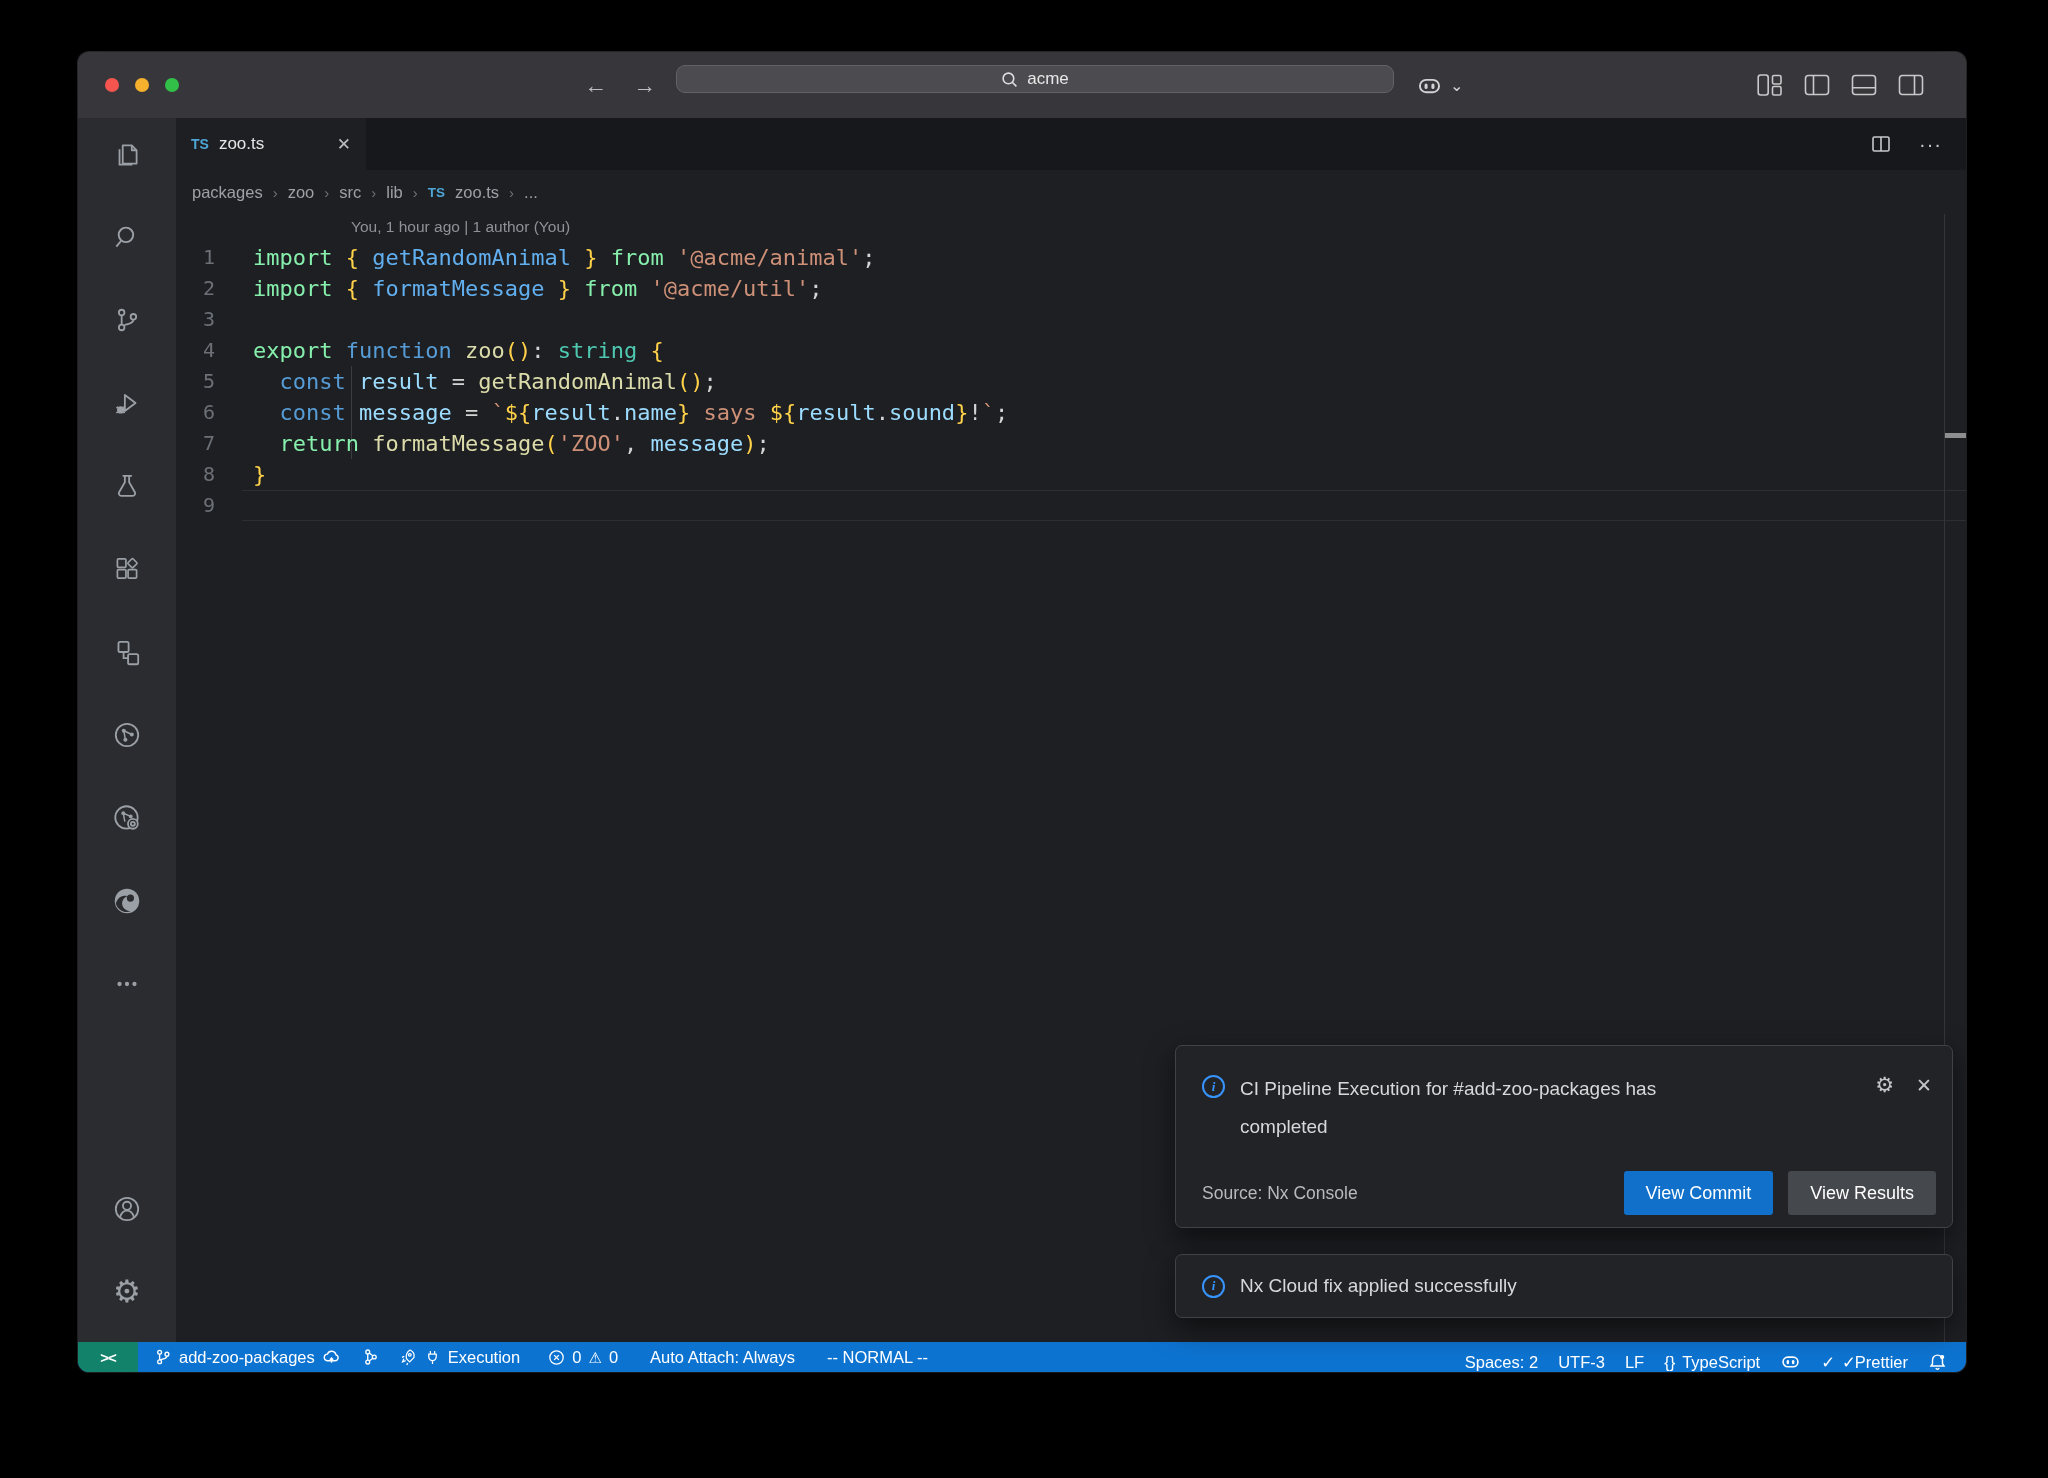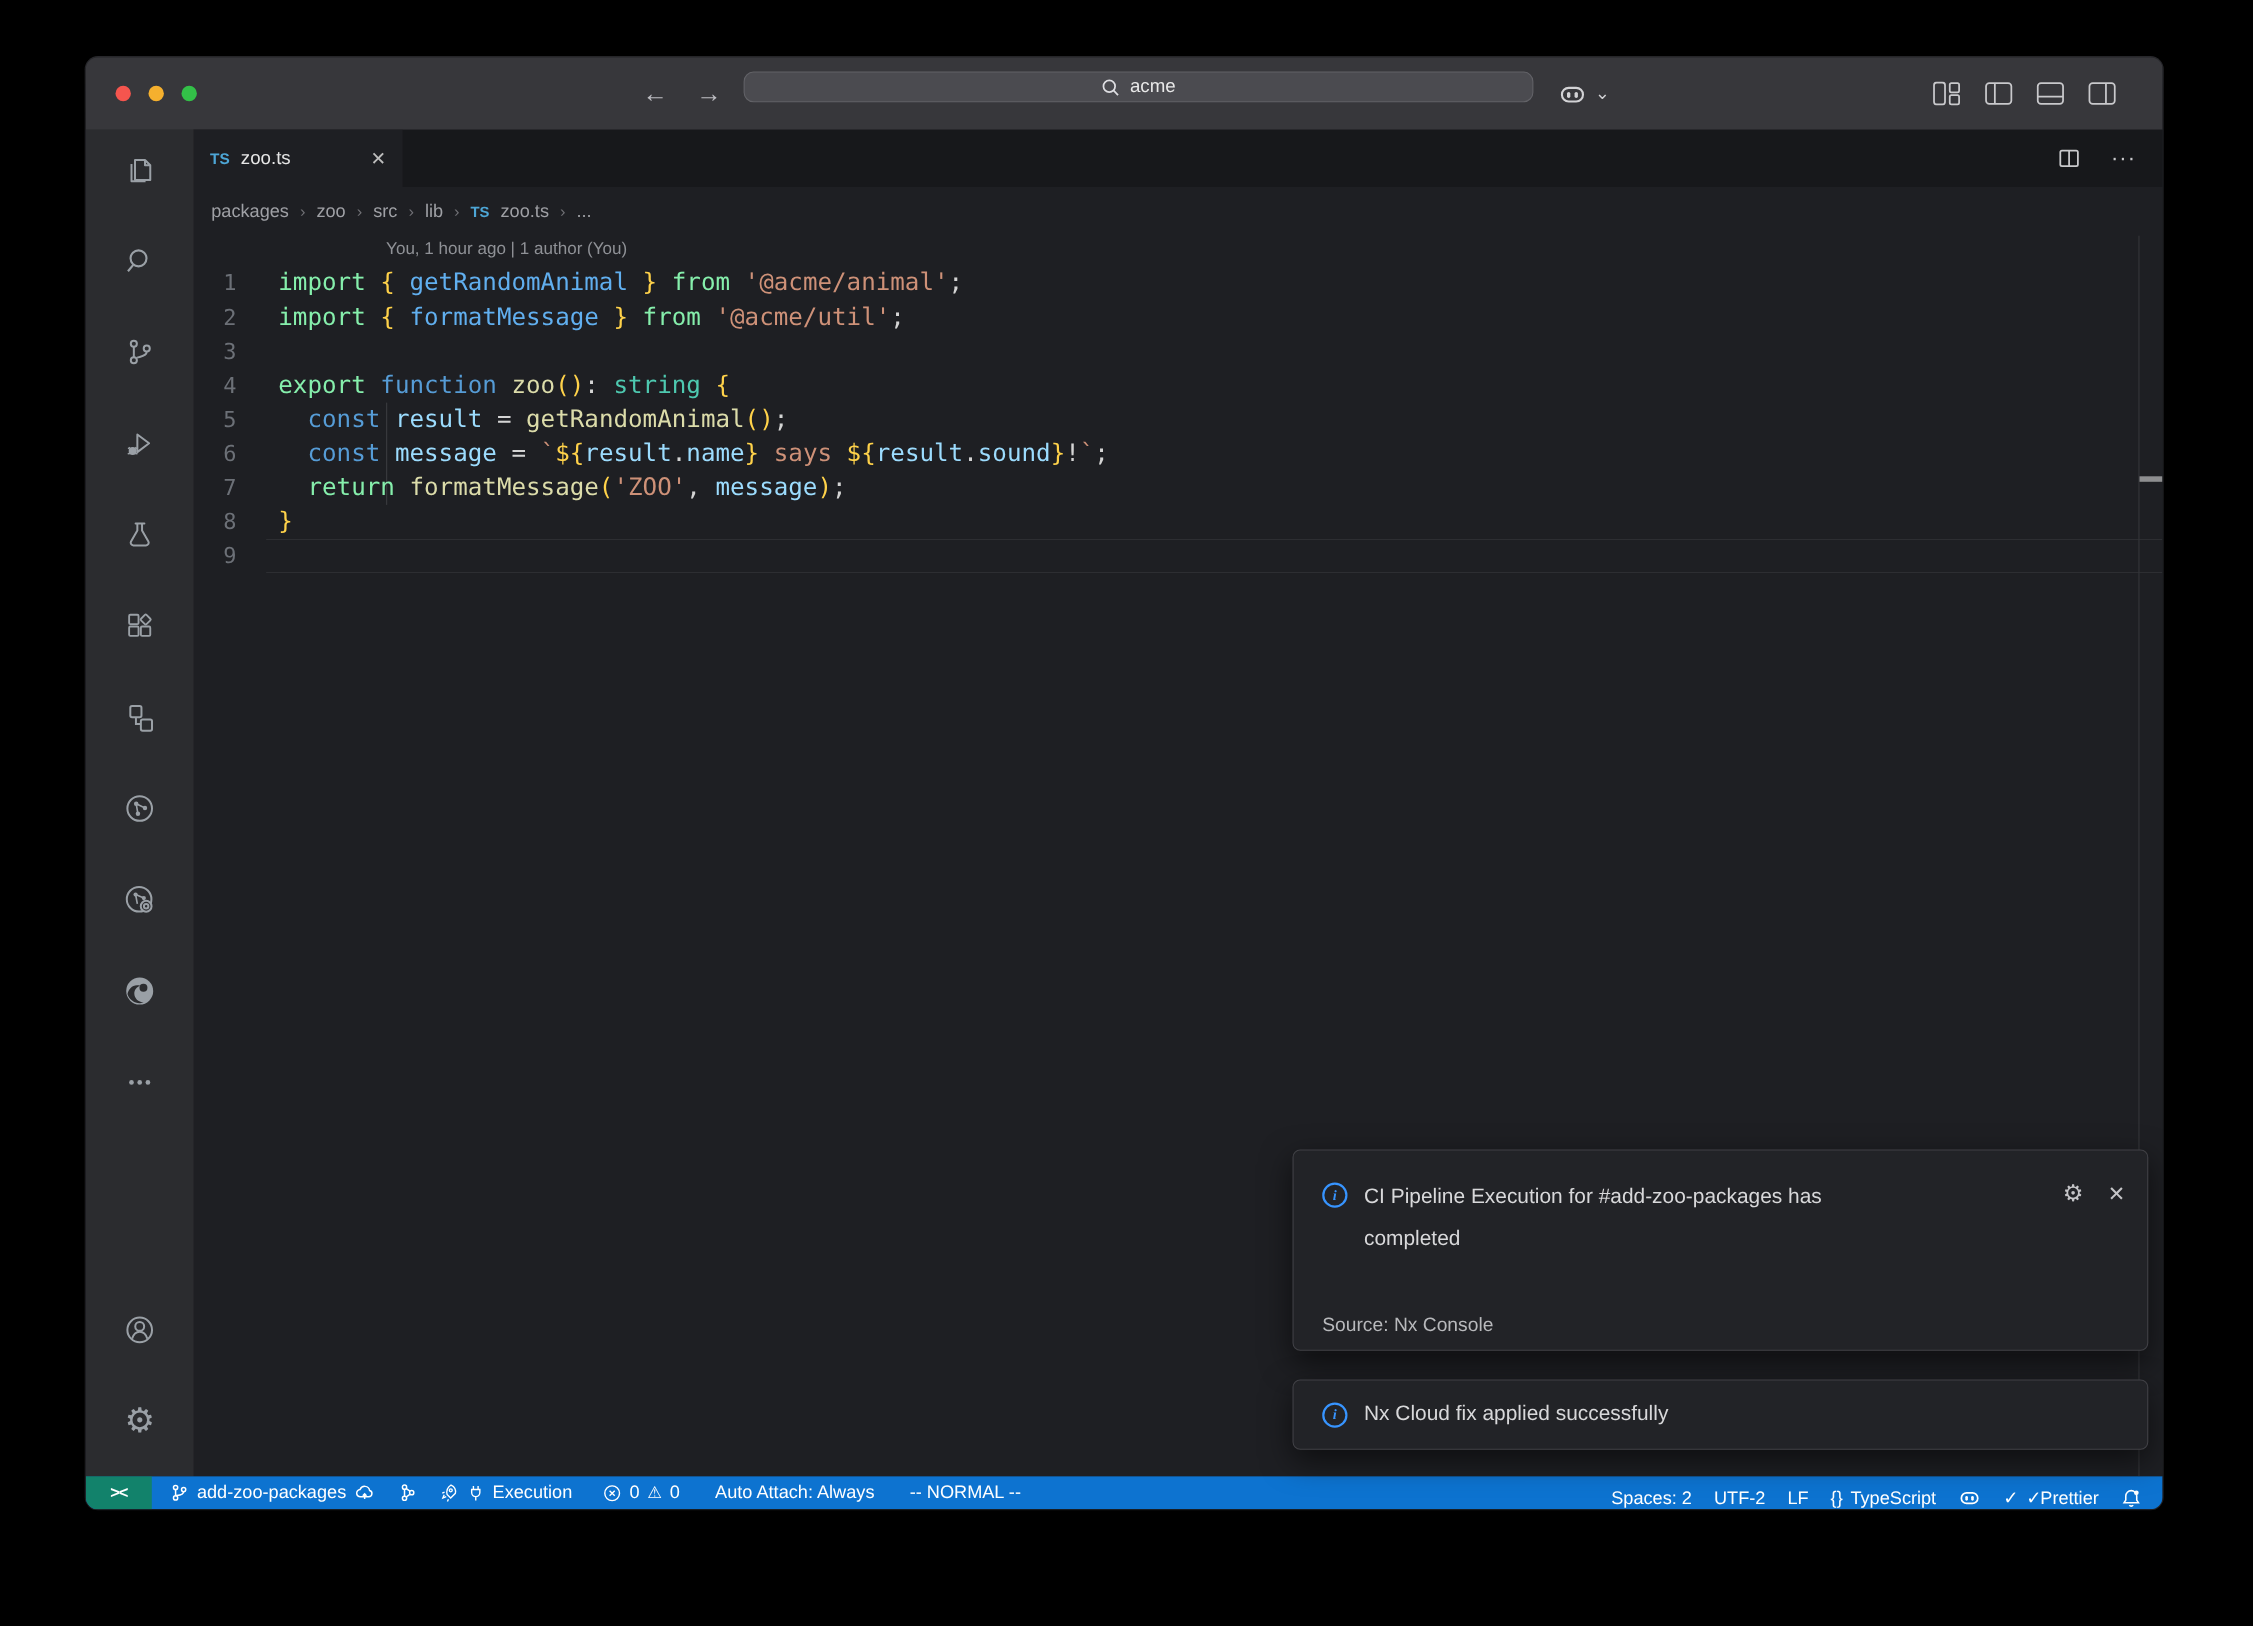--- a/index.html
+++ b/index.html
@@ -289,20 +289,24 @@
       <div class="notif-head">
         <span class="info-i">i</span>
         <span class="notif-title">CI Pipeline Execution for #add-zoo-packages has completed</span>
         <span class="notif-tools">
           <span class="notif-gear">⚙</span>
           <span class="notif-x">✕</span>
         </span>
       </div>
       <div class="notif-foot">
         <span class="notif-src">Source: Nx Console</span>
+        <span class="notif-btns">
+          <span class="btn primary">View Commit</span>
+          <span class="btn secondary">View Results</span>
+        </span>
       </div>
     </div>
 
     <div class="notif notif-toast">
       <span class="info-i">i</span>
       <span class="toast-msg">Nx Cloud fix applied successfully</span>
     </div>
 
     <div class="statusbar">
       <div class="remote">&gt;&lt;</div>
@@ -358,21 +362,21 @@
 
       <div class="sb-item" style="margin-left:12px">
         <span>-- NORMAL --</span>
       </div>
 
       <div class="sb-right">
         <div class="sb-item">
             <span>Spaces: 2</span>
           </div>
         <div class="sb-item">
-            <span>UTF-2</span>
+            <span>UTF-3</span>
           </div>
         <div class="sb-item">
             <span>LF</span>
           </div>
         <div class="sb-item">
           <span>{}</span>
           <span>TypeScript</span>
         </div>
         <div class="sb-item">
           <svg width="21" height="21" viewBox="0 0 24 24" fill="none" stroke="#fff" stroke-width="1.8">

